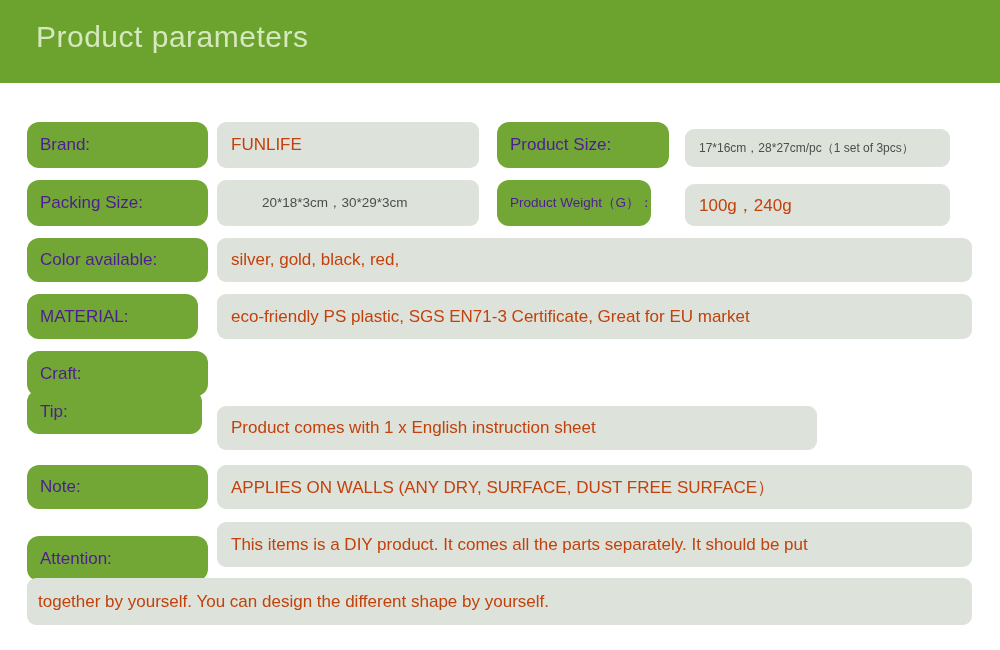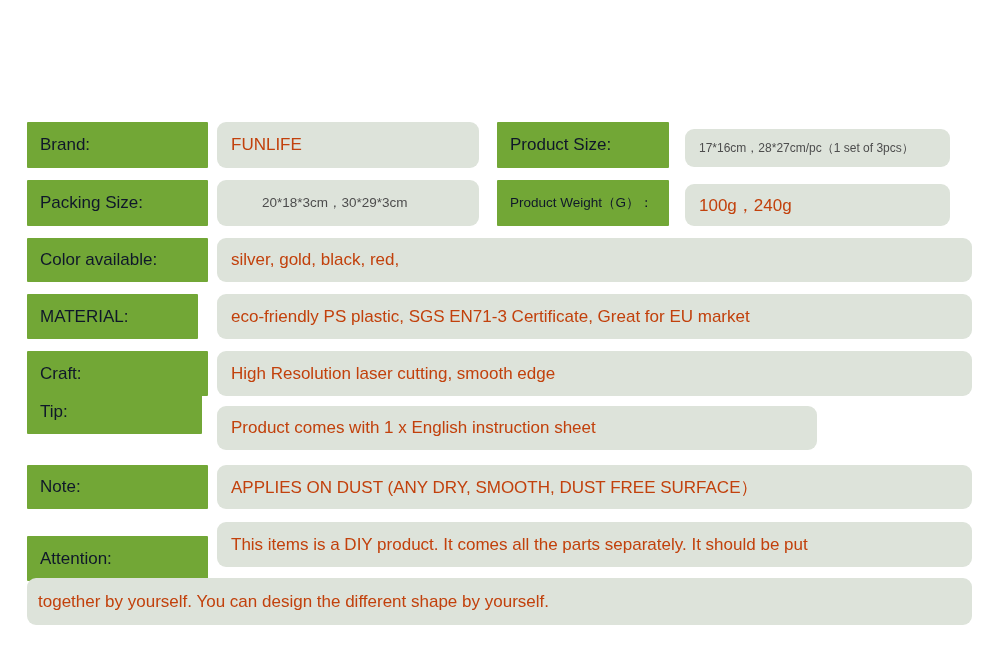--- a/index.html
+++ b/index.html
@@ -38,26 +38,26 @@
     letter-spacing: 0.5px;
     color: #d6e8bd;
     font-family: "Liberation Sans", sans-serif;
     white-space: nowrap;
   }
 
   
   .pill {
     position: absolute;
     background: #72a736;
-    border-radius: 1px;
+    border-radius: 12px;
     box-sizing: border-box;
     display: flex;
     align-items: center;
     padding-left: 13px;
-    color: #0f172a;
+    color: #4c1d95;
     font-weight: 300;
     font-size: 17px;
     white-space: nowrap;
     overflow: hidden;
   }
   .pill.small {
     font-size: 13.5px;
   }
   .valbox {
     position: absolute;
@@ -81,41 +81,44 @@
   .valbox.tiny {
     font-size: 12px;
     color: #4d4d4d;
   }
 </style>
 </head>
 <body>
 
 <div class="page">
 
+  <div class="banner">
+    <div class="banner-title">Product parameters</div>
+  </div>
 
   <div class="pill" style="left:27px; top:122px; width:181px; height:46px;">
     <span>Brand:</span>
   </div>
   <div class="valbox" style="left:217px; top:122px; width:262px; height:46px;">
     <span>FUNLIFE</span>
   </div>
   <div class="pill" style="left:497px; top:122px; width:172px; height:46px;">
     <span>Product Size:</span>
   </div>
   <div class="valbox tiny" style="left:685px; top:129px; width:265px; height:38px;">
     <span>17*16cm，28*27cm/pc（1 set of 3pcs）</span>
   </div>
 
   <div class="pill" style="left:27px; top:180px; width:181px; height:46px;">
     <span>Packing Size:</span>
   </div>
   <div class="valbox small" style="left:217px; top:180px; width:262px; height:46px;">
     <span>20*18*3cm，30*29*3cm</span>
   </div>
-  <div class="pill small" style="left:497px; top:180px; width:172px; height:46px;">
+  <div class="pill small" style="left:497px; top:180px; width:154px; height:46px;">
     <span>Product Weight（G）：</span>
   </div>
   <div class="valbox" style="left:685px; top:184px; width:265px; height:42px;">
     <span>100g，240g</span>
   </div>
 
   <div class="pill" style="left:27px; top:238px; width:181px; height:44px;">
     <span>Color available:</span>
   </div>
   <div class="valbox" style="left:217px; top:238px; width:755px; height:44px;">
@@ -125,36 +128,33 @@
   <div class="pill" style="left:27px; top:294px; width:171px; height:45px;">
     <span>MATERIAL:</span>
   </div>
   <div class="valbox" style="left:217px; top:294px; width:755px; height:45px;">
     <span>eco-friendly PS plastic, SGS EN71-3 Certificate, Great for EU market</span>
   </div>
 
   <div class="pill" style="left:27px; top:351px; width:181px; height:45px;">
     <span>Craft:</span>
   </div>
-  <div class="valbox" style="left:217px; top:351px; width:755px; height:45px;">
-    <span>High Resolution laser cutting, smooth edge</span>
-  </div>
 
   <div class="pill" style="left:27px; top:390px; width:175px; height:44px;">
     <span>Tip:</span>
   </div>
   <div class="valbox" style="left:217px; top:406px; width:600px; height:44px;text-align:right;">
     <span>Product comes with 1 x English instruction sheet</span>
   </div>
 
   <div class="pill" style="left:27px; top:465px; width:181px; height:44px;">
     <span>Note:</span>
   </div>
   <div class="valbox" style="left:217px; top:465px; width:755px; height:44px;">
-    <span>APPLIES ON DUST (ANY DRY, SMOOTH, DUST FREE SURFACE）</span>
+    <span>APPLIES ON WALLS (ANY DRY, SURFACE, DUST FREE SURFACE）</span>
   </div>
 
   <div class="pill" style="left:27px; top:536px; width:181px; height:45px;">
     <span>Attention:</span>
   </div>
   <div class="valbox" style="left:217px; top:522px; width:755px; height:45px;">
     <span>This items is a DIY product. It comes all the parts separately. It should be put</span>
   </div>
 
   <div class="valbox" style="left:27px; top:578px; width:945px; height:47px; padding-left:11px;">

